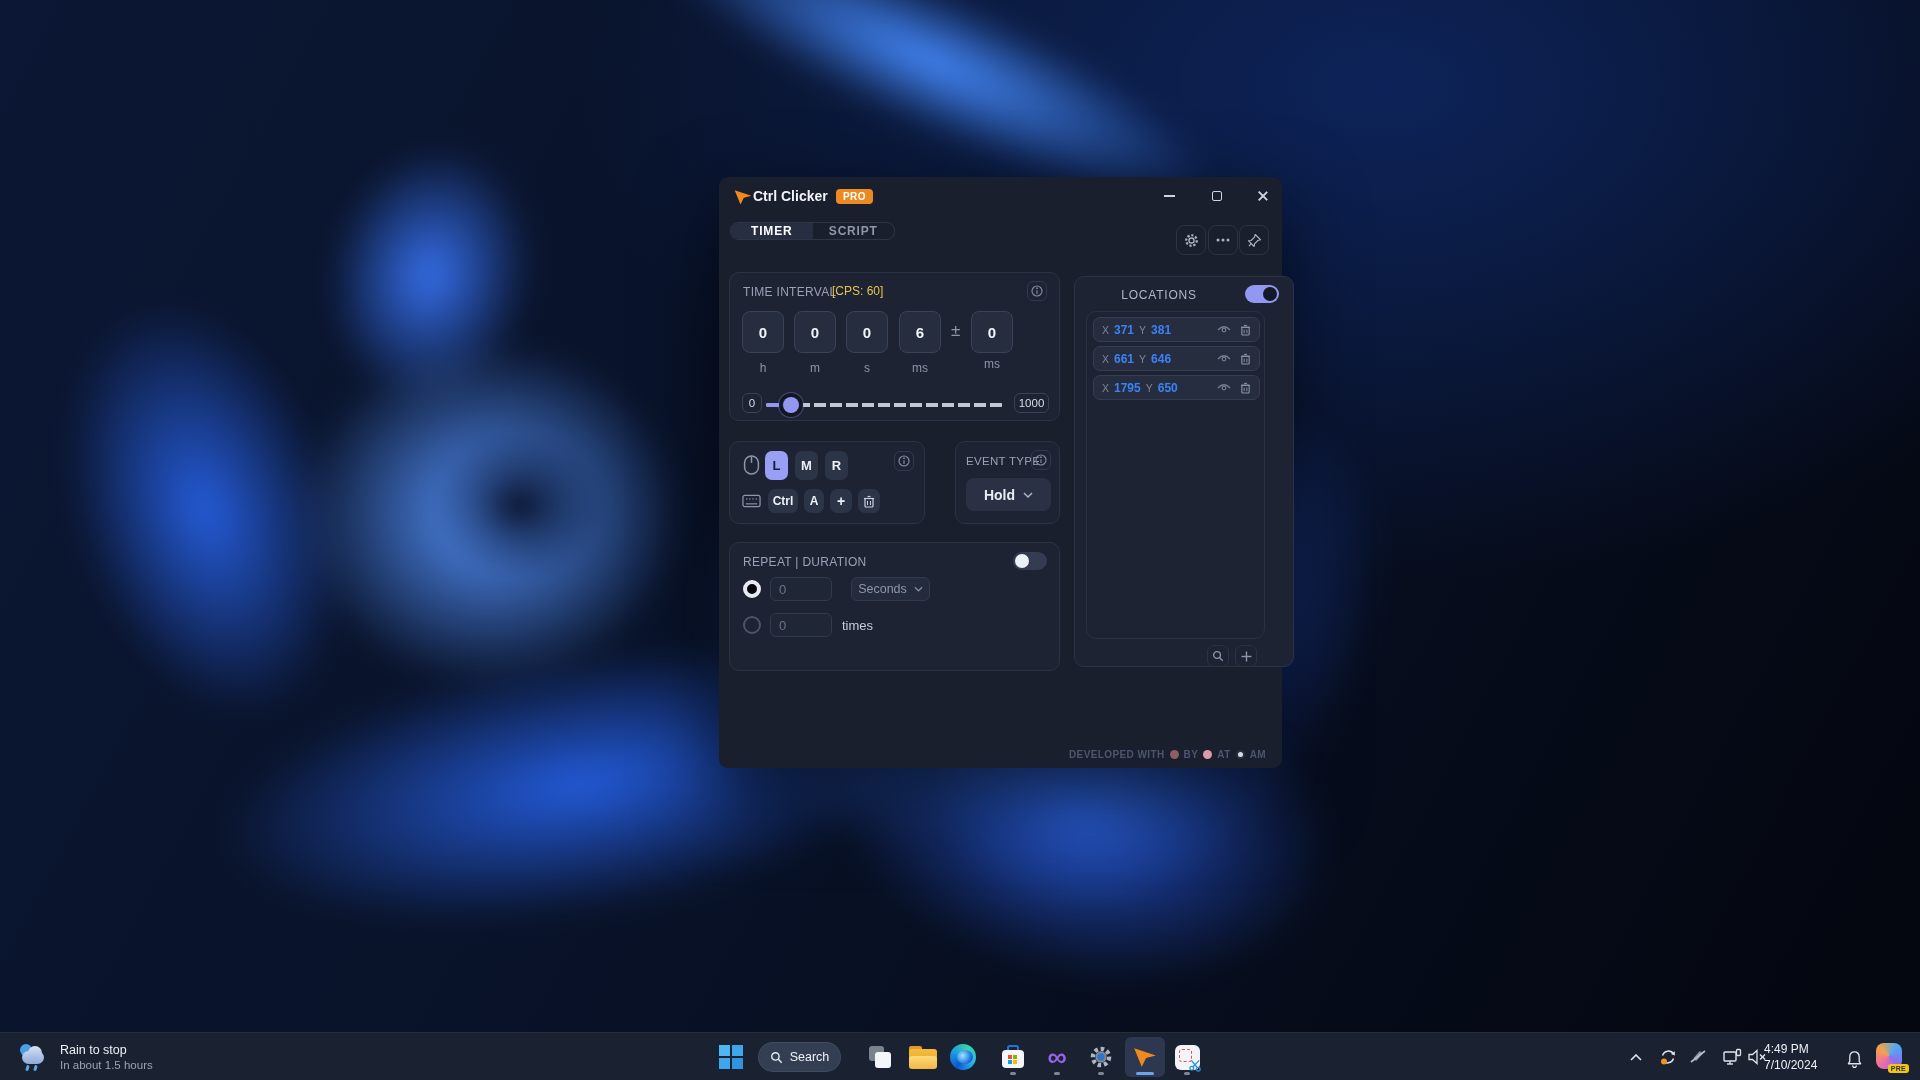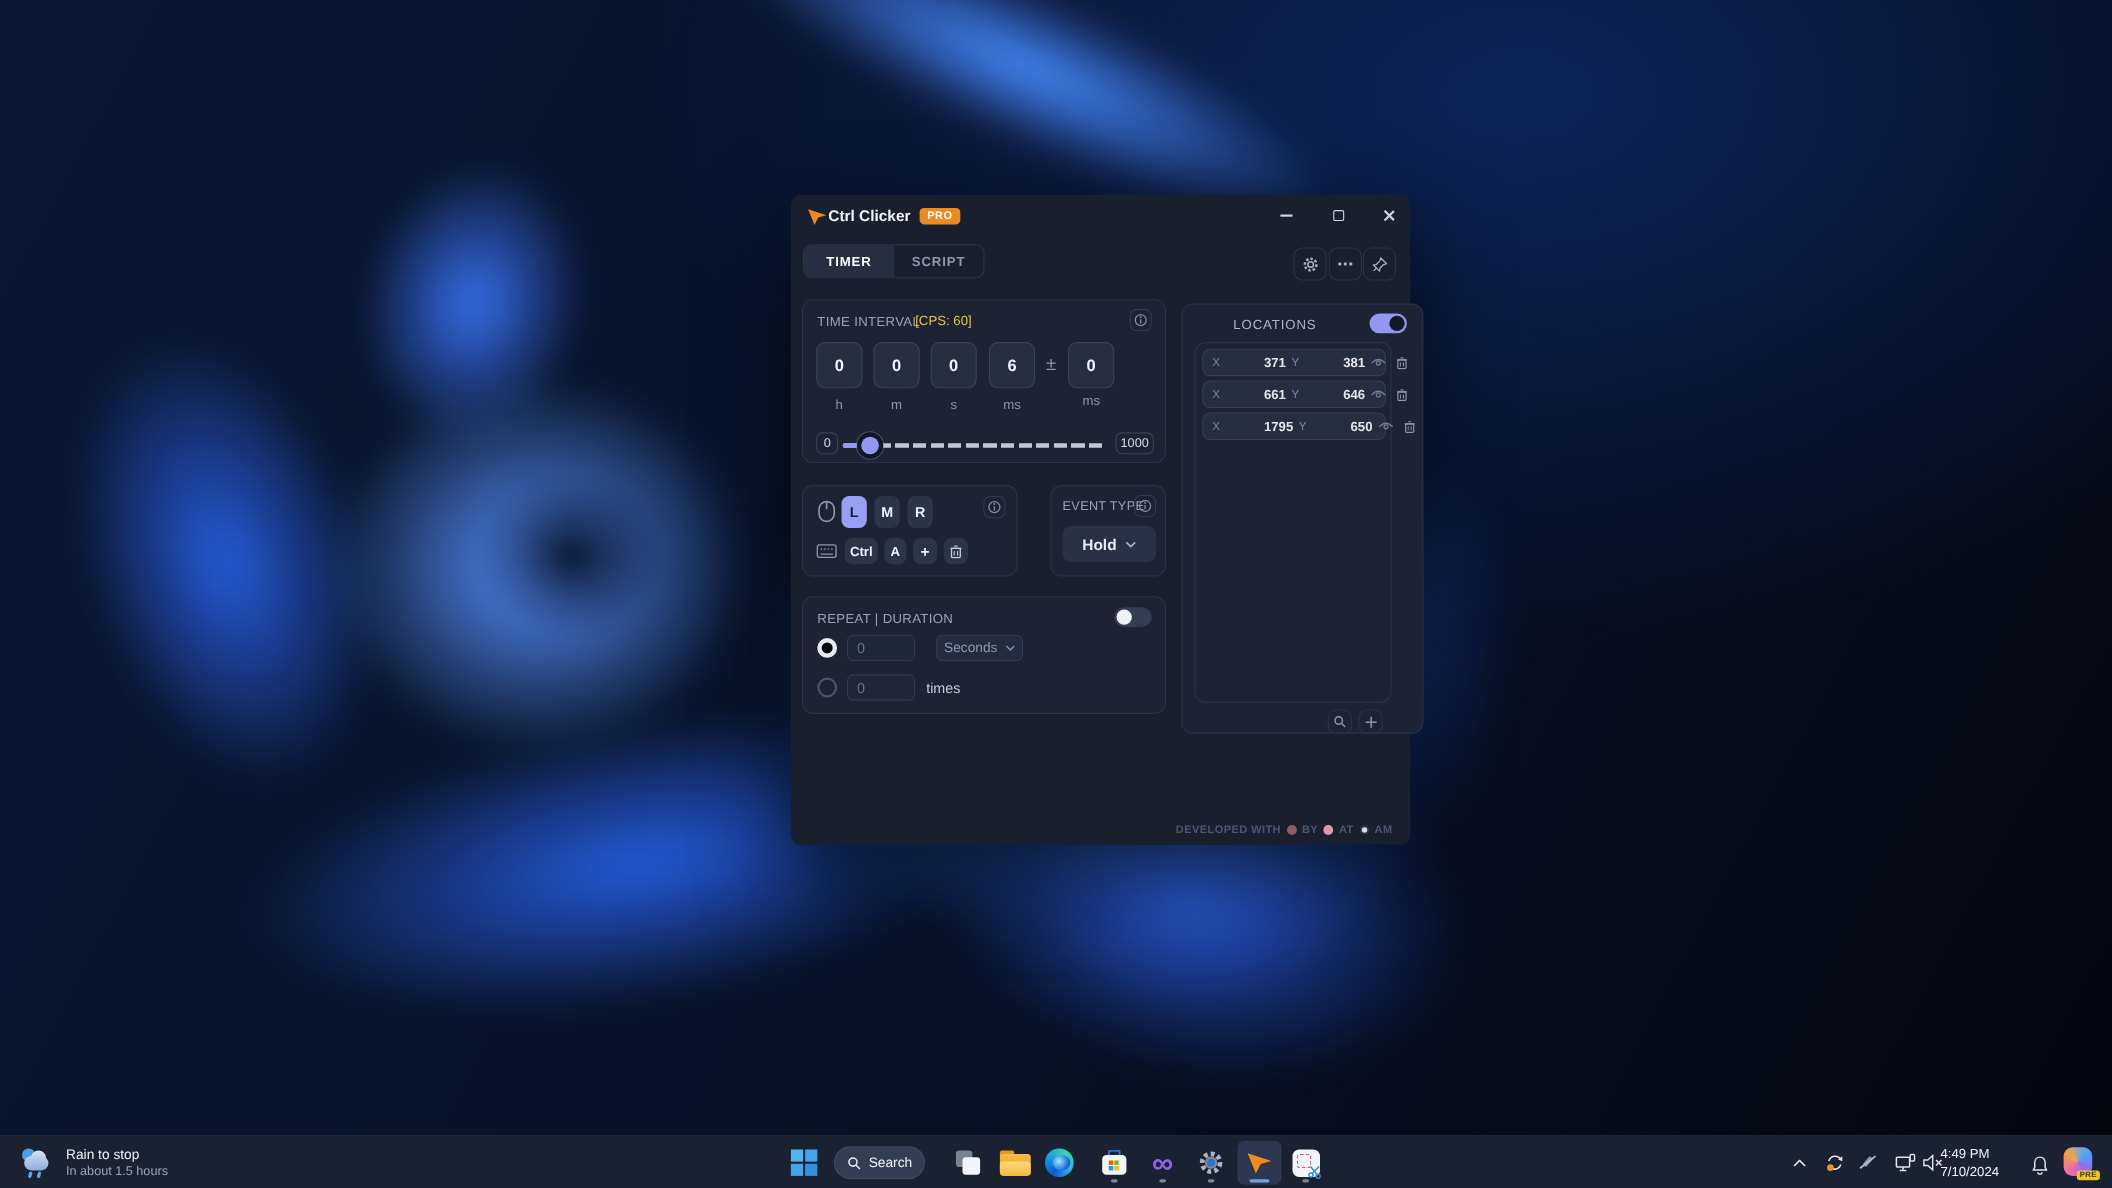--- a/index.html
+++ b/index.html
@@ -33,30 +33,30 @@
   .toggle { position:absolute; width:34px; height:18px; border-radius:9px; }
   .toggle .knob { position:absolute; top:2px; width:14px; height:14px; border-radius:50%; }
   .radio { position:absolute; width:18px; height:18px; border-radius:50%; }
   .radio.sel { background:#05070d; border:4px solid #e8ebf2; }
   .radio.unsel { border:2px solid #49536b; background:transparent; }
   .ghost-input { position:absolute; background:#1f2636; border:1px solid #323a4f; border-radius:6px;
     color:#6b7489; font-size:13px; padding-left:8px; display:flex; align-items:center; }
   .loc-row { position:absolute; left:6px; width:167px; height:25px; background:#262d3f;
     border:1px solid #353d54; border-radius:7px; display:flex; align-items:center; padding:0 8px; gap:5px; }
   .loc-row .xy { color:#7d869b; font-size:10.5px; }
-  .loc-row .val { color:#e5e5e5; font-size:12px; font-weight:700;margin-left:35px; }
+  .loc-row .val { color:#3b82f6; font-size:12px; font-weight:700; }
   .sq-btn { position:absolute; width:22px; height:22px; border:1px solid #2b3246; border-radius:7px;
     display:flex; align-items:center; justify-content:center; color:#8d96ab; }
   .wc { position:absolute; top:6px; width:36px; height:26px; display:flex; align-items:center; justify-content:center; }
 
   
   #title-text { position:absolute; left:34px; top:11px; font-size:14px; font-weight:700; color:#f2f4f8; }
   #pro-badge { position:absolute; left:117px; top:12px; background:#ec8a21; color:#fff; font-size:10px;
     font-weight:700; padding:2px 7px; border-radius:4px; letter-spacing:.4px; }
-  #tabs { position:absolute; left:11px; top:45px; width:165px; height:31px; border:1px solid #2e3547;
+  #tabs { position:absolute; left:11px; top:45px; width:165px; height:18px; border:1px solid #2e3547;
     border-radius:8px; display:flex; overflow:hidden; }
   .tab { flex:1; display:flex; align-items:center; justify-content:center; font-size:12px;
     letter-spacing:.8px; font-weight:700; color:#8d96ab; }
   .tab.active { background:#272e41; color:#ffffff; }
   .topbtn { position:absolute; top:48px; width:30px; height:30px; border:1px solid #2b3246;
     border-radius:8px; display:flex; align-items:center; justify-content:center; color:#aab3c6; }
 
   
   #slider-track { position:absolute; left:36px; top:130px; width:237px; height:4px; border-radius:2px;
     background:repeating-linear-gradient(90deg,#c2c7d2 0 12px, rgba(0,0,0,0) 12px 16px); }
@@ -231,21 +231,21 @@
         </svg>
       </div>
       <div class="abs" style="left:10px;top:36px;width:85px;height:33px;background:#2a3145;border-radius:8px;display:flex;align-items:center;justify-content:center;gap:8px;">
         <span style="font-size:14px;font-weight:700;color:#e8ecf4;">Hold</span>
         <svg width="10" height="6" viewBox="0 0 10 6">
           <polyline points="1,1 5,5 9,1" fill="none" stroke="#aab3c6" stroke-width="1.5"></polyline>
         </svg>
       </div>
     </div>
 
-    <div class="sec" style="left:10px;top:365px;width:331px;height:107px;">
+    <div class="sec" style="left:10px;top:365px;width:331px;height:129px;">
       <div class="abs sec-label" style="left:13px;top:12px;">REPEAT | DURATION</div>
       <div class="toggle" style="right:12px;top:9px;background:#343c52;">
         <div class="knob" style="left:2px;background:#eef1f6;"></div>
       </div>
 
       <div class="radio sel" style="left:13px;top:37px;"></div>
       <div class="ghost-input" style="left:40px;top:34px;width:62px;height:24px;">0</div>
       <div class="abs" style="left:121px;top:34px;width:79px;height:24px;background:#242b3c;border:1px solid #323a4f;border-radius:6px;display:flex;align-items:center;justify-content:center;gap:7px;">
         <span style="font-size:12.5px;color:#8d96ab;">Seconds</span>
         <svg width="9" height="6" viewBox="0 0 10 6">

